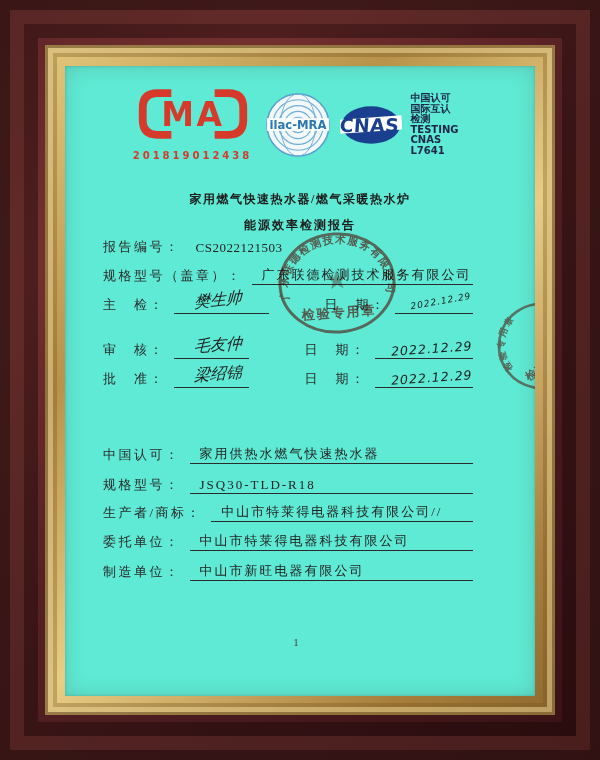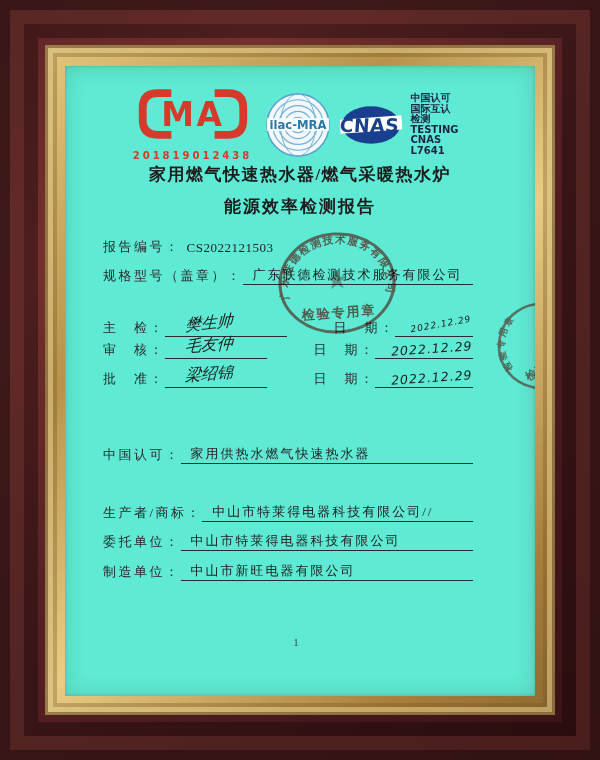--- a/index.html
+++ b/index.html
@@ -32,24 +32,24 @@
     box-shadow:inset 0 0 20px rgba(70,55,40,.20), inset 0 0 3px rgba(60,45,30,.25);
     color:#232323;
   }
   
   .logos{position:absolute;top:22px;left:0;right:0;display:flex;justify-content:center;align-items:center;gap:9px;}
   .cma-block{display:flex;flex-direction:column;align-items:center;width:126px;}
   .cma-number{font-family:"DejaVu Sans",sans-serif;font-size:10px;font-weight:bold;color:#d63a2a;letter-spacing:3px;margin-top:10px;white-space:nowrap;}
   .accred-text{font-family:"DejaVu Sans",sans-serif;font-size:10px;font-weight:bold;color:#1b2547;line-height:10.5px;width:60px;}
   
   .title{position:absolute;top:97px;left:0;right:0;text-align:center;font-weight:bold;color:#1c1c1c;}
-  .title .t1{font-size:17px;letter-spacing:1.5px;}
-  .title .t2{font-size:17px;letter-spacing:2px;margin-top:9px;}
-  
-  .row{position:absolute;left:38px;right:62px;height:24px;display:flex;align-items:flex-end;font-size:13px;}
+  .title .t1{font-size:12px;letter-spacing:1.5px;margin-top:28px;}
+  .title .t2{font-size:12px;letter-spacing:2px;margin-top:9px;}
+  
+  .row{position:absolute;left:38px;right:62px;height:24px;display:flex;align-items:flex-end;font-size:13px;gap:9px;}
   .lbl{white-space:nowrap;letter-spacing:2.5px;color:#2a2a2a;}
   .uline{border-bottom:1.2px solid #2b2b2b;height:100%;display:flex;align-items:flex-end;}
   .plainval{margin-left:6px;font-family:"Liberation Serif","DejaVu Serif",serif;letter-spacing:.5px;}
   .val{margin-left:10px;letter-spacing:2px;white-space:nowrap;}
   .val-line{flex:1;}
   .name-line{width:134px;}
   .date-lbl{margin-left:46px;}
   .date-line{flex:1;}
   .hand{font-family:"DejaVu Sans",sans-serif;font-style:italic;color:#1d1d1d;display:inline-block;}
   .hand-name{font-size:16px;transform:rotate(-4deg) skewX(-6deg);margin:0 0 2px 20px;}
@@ -117,21 +117,21 @@
     <span class="plainval">CS2022121503</span>
   </div>
 
   <div class="row" style="top:195px">
     <span class="lbl">规格型号（盖章）：</span>
     <span class="uline val-line">
       <span class="val">广东联德检测技术服务有限公司</span>
     </span>
   </div>
 
-  <div class="row" id="sig1" style="top:247px">
+  <div class="row" id="sig1" style="top:224px">
     <span class="lbl">主　检：</span>
     <span class="uline name-line">
       <span class="hand hand-name">樊生帅</span>
     </span>
     <span class="lbl date-lbl">日　期：</span>
     <span class="uline date-line">
       <span class="hand hand-date">2022.12.29</span>
     </span>
   </div>
 
@@ -157,20 +157,26 @@
     </span>
   </div>
 
   <div class="row" style="top:374px">
     <span class="lbl">中国认可：</span>
     <span class="uline val-line">
       <span class="val">家用供热水燃气快速热水器</span>
     </span>
   </div>
 
+  <div class="row" style="top:404px">
+    <span class="lbl">规格型号：</span>
+    <span class="uline val-line">
+      <span class="val">JSQ30-TLD-R18</span>
+    </span>
+  </div>
 
   <div class="row" style="top:461px">
     <span class="lbl">委托单位：</span>
     <span class="uline val-line">
       <span class="val">中山市特莱得电器科技有限公司</span>
     </span>
   </div>
 
   <div class="row" style="top:432px">
     <span class="lbl">生产者/商标：</span>

